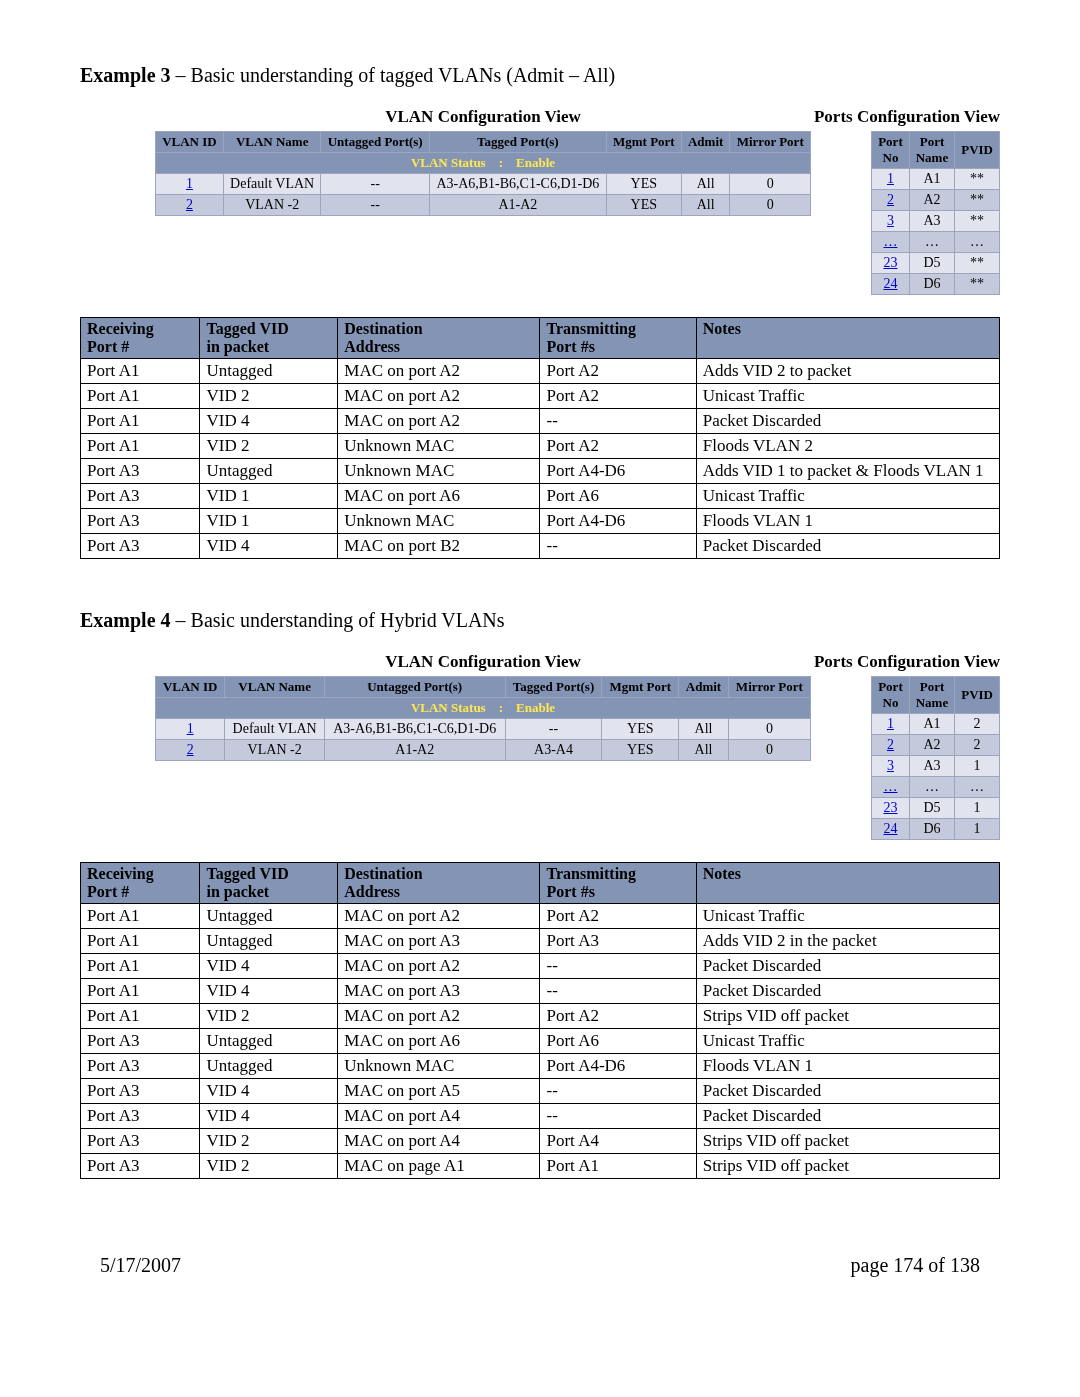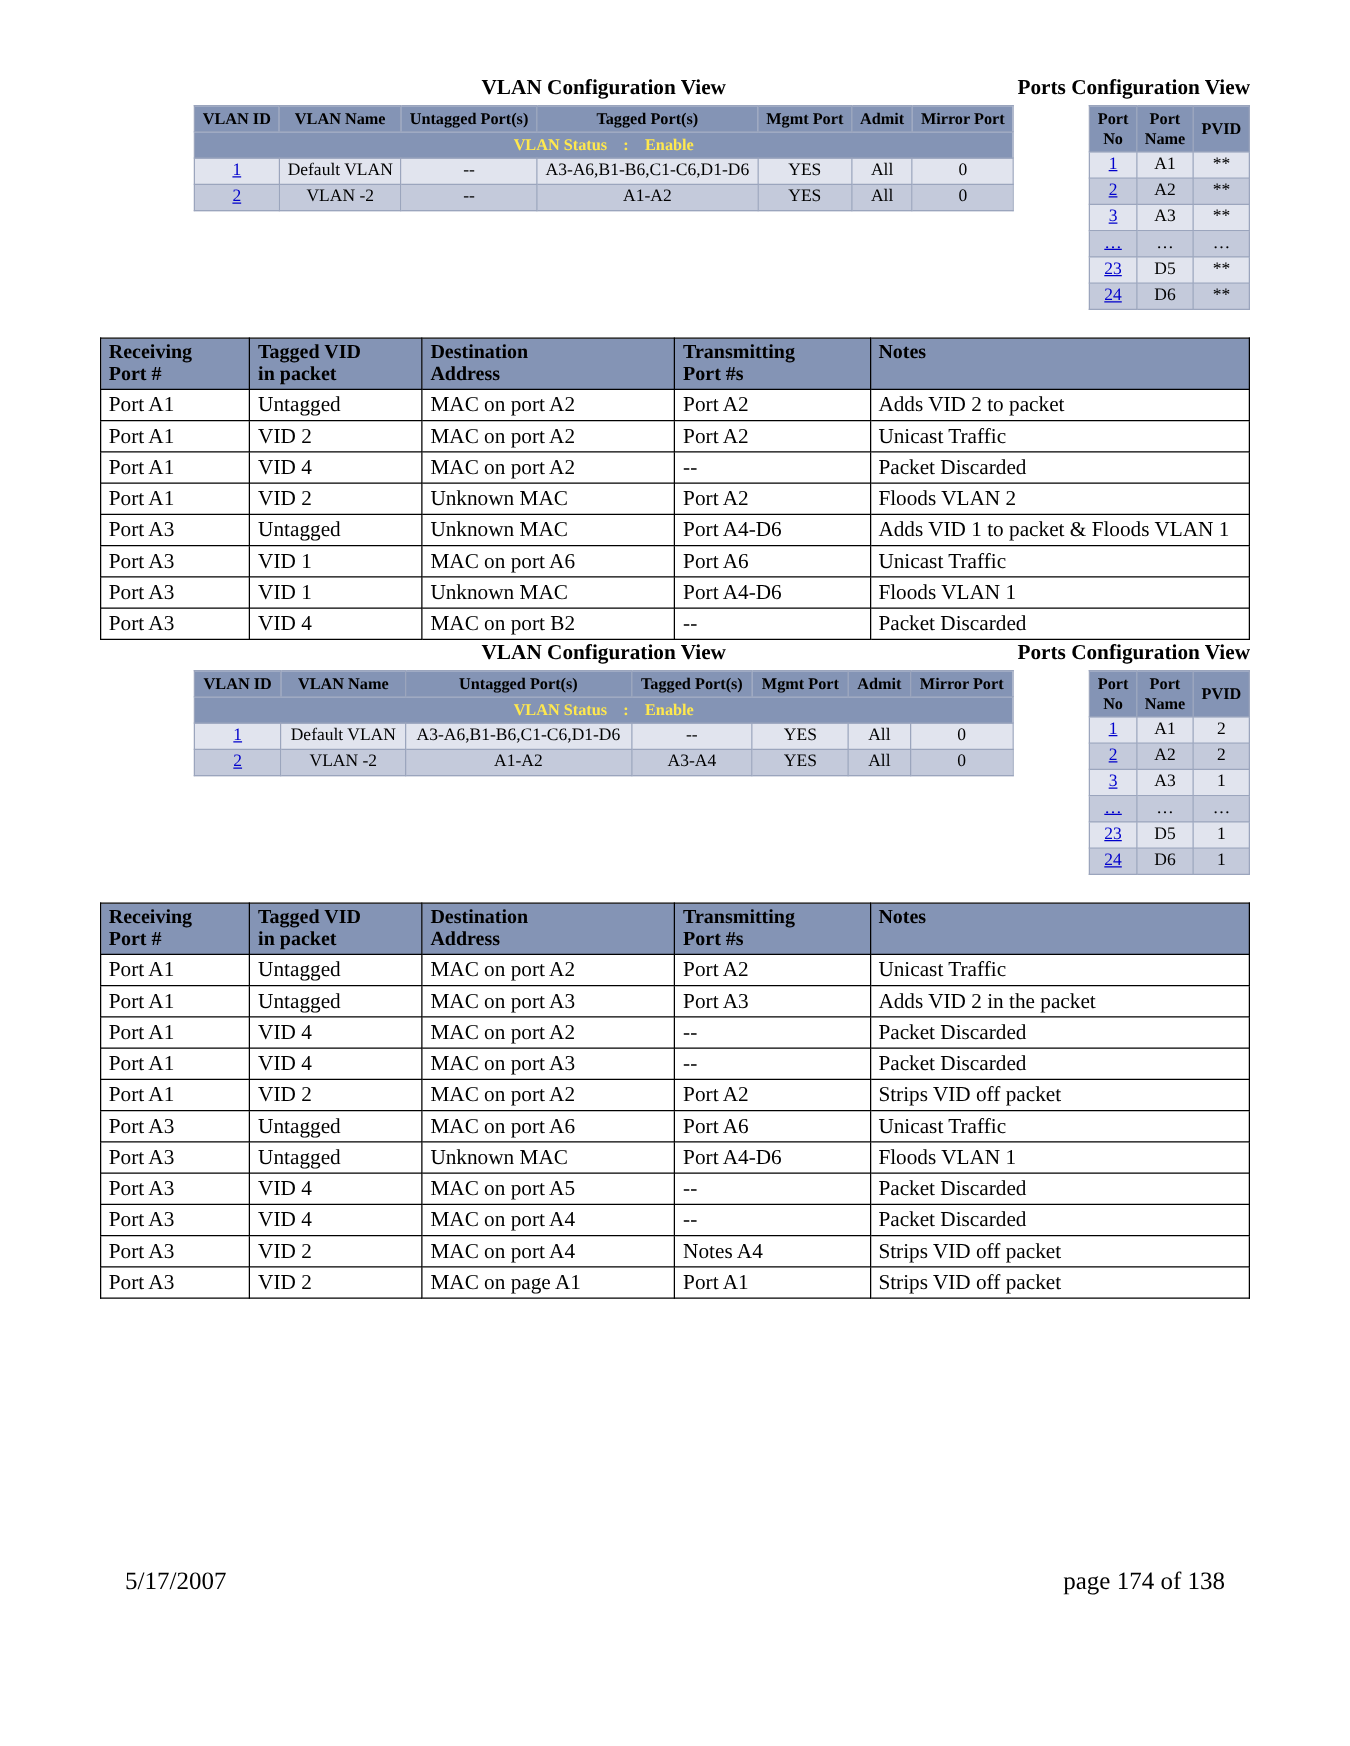--- a/index.html
+++ b/index.html
@@ -91,20 +91,23 @@
     left:100px;right:100px;bottom:120px;
     display:flex;justify-content:space-between;
     font-size:20px;
     margin-top:42px;
   }
 </style>
 </head>
 <body>
 <div class="page">
 
+<div class="ex-title">
+  <b>Example 3</b><span> – Basic understanding of tagged VLANs (Admit – All)</span>
+</div>
 
 <div class="views">
 
   <div class="view-block" style="flex:1 0 auto; margin-left:75px;">
     <div class="view-title">VLAN Configuration View</div>
     <table class="vlan">
       <tbody>
         <tr class="status-row">
               <td colspan="7">
           <span>VLAN Status</span>&nbsp;&nbsp;&nbsp;
@@ -263,20 +266,23 @@
         <tr>
           <td>Port A3</td>
           <td>VID 4</td>
           <td>MAC on port B2</td>
           <td>--</td>
           <td>Packet Discarded</td>
         </tr>
       </tbody>
 </table>
 
+<div class="ex-title" style="margin-top:50px;">
+  <b>Example 4</b><span> – Basic understanding of Hybrid VLANs</span>
+</div>
 
 <div class="views">
 
   <div class="view-block" style="flex:1 0 auto; margin-left:75px;">
     <div class="view-title">VLAN Configuration View</div>
     <table class="vlan">
       <tbody>
         <tr class="status-row">
               <td colspan="7">
           <span>VLAN Status</span>&nbsp;&nbsp;&nbsp;
@@ -443,21 +449,21 @@
           <td>Port A3</td>
           <td>VID 4</td>
           <td>MAC on port A4</td>
           <td>--</td>
           <td>Packet Discarded</td>
         </tr>
         <tr>
           <td>Port A3</td>
           <td>VID 2</td>
           <td>MAC on port A4</td>
-          <td>Notes A4</td>
+          <td>Port A4</td>
           <td>Strips VID off packet</td>
         </tr>
         <tr>
           <td>Port A3</td>
           <td>VID 2</td>
           <td>MAC on page A1</td>
           <td>Port A1</td>
           <td>Strips VID off packet</td>
         </tr>
       </tbody>

